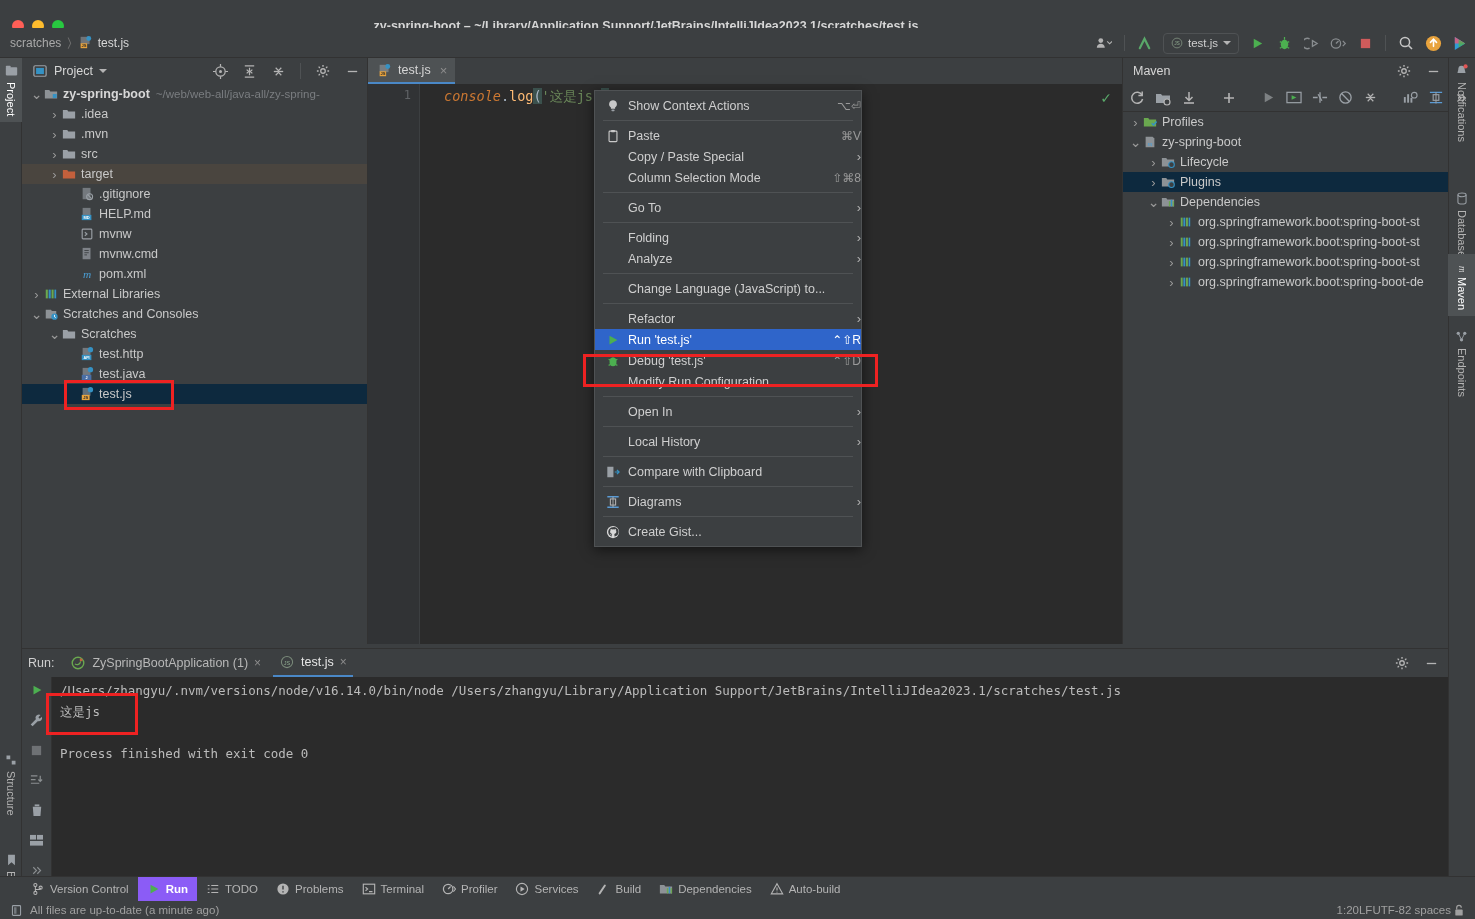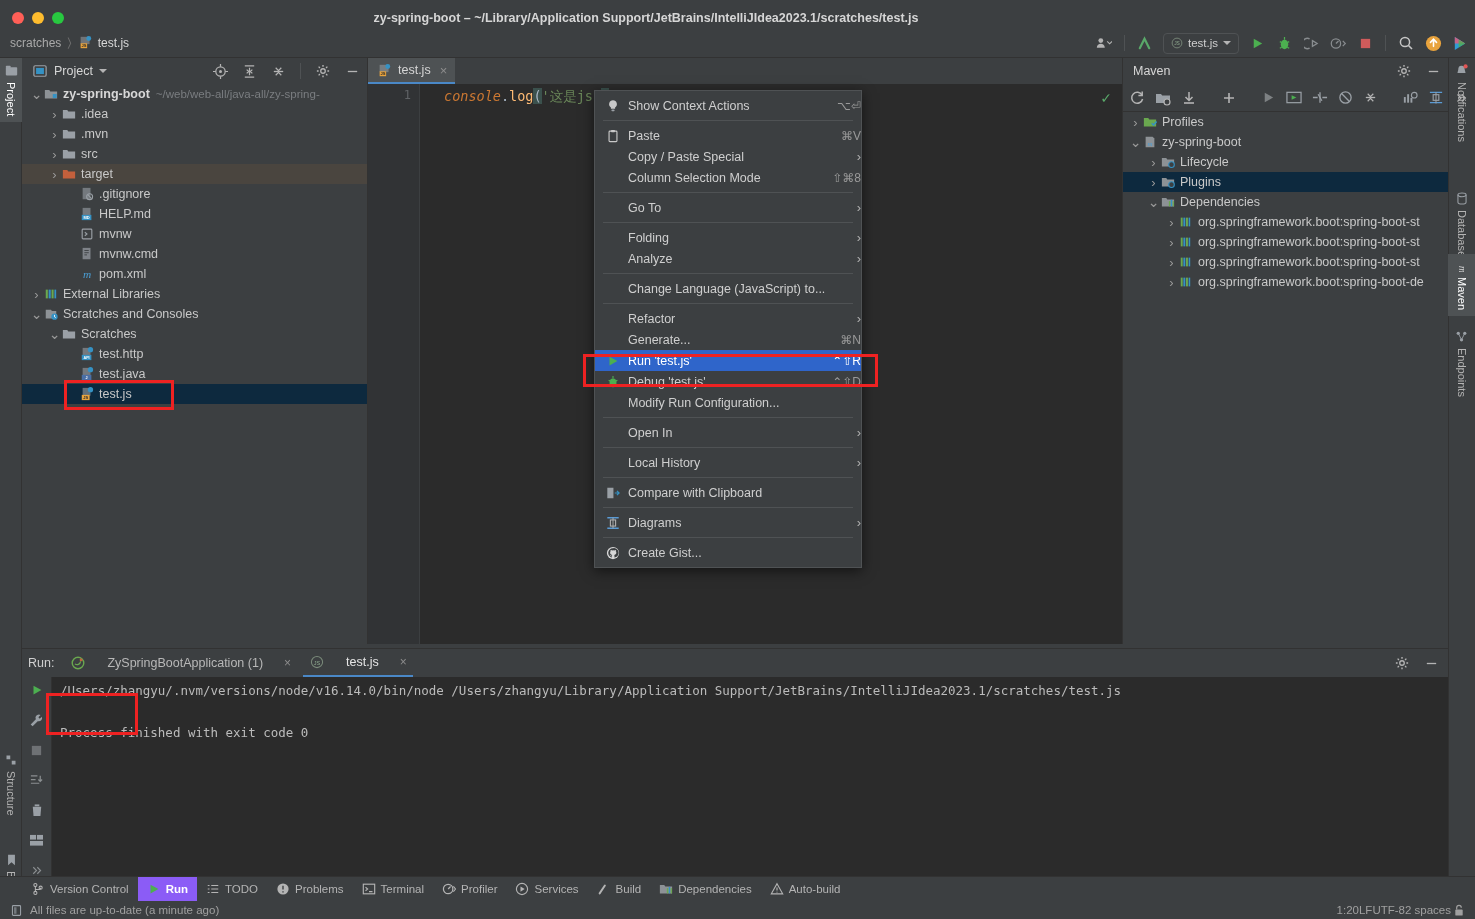--- a/index.html
+++ b/index.html
@@ -8,21 +8,21 @@
     background: #3c3f41;
     font-family: "Liberation Sans", sans-serif;
     font-size: 12px;
     color: #bbbbbb;
     overflow: hidden;
   }
   .app { position: relative; width: 1475px; height: 919px; background: #3c3f41; }
 
   
   .titlebar {
-    position: absolute; left: 0; top: 4px; width: 1292px; height: 28px;
+    position: absolute; left: 0; top: 12px; width: 1292px; height: 28px;
     background: #3c3f41; display: flex; align-items: center;
   }
   .traffic { display: flex; gap: 8px; padding-left: 12px; }
   .dot { width: 12px; height: 12px; border-radius: 50%; }
   .dot.red { background: #ff5f57; }
   .dot.yellow { background: #febc2e; }
   .dot.green { background: #28c840; }
   .win-title {
     position: absolute; left: 0; right: 0; text-align: center;
     font-size: 12.5px; font-weight: bold; color: #d6d6d6;
@@ -150,21 +150,21 @@
   
   .run-panel {
     position: absolute; left: 22px; top: 648px; right: 27px; height: 238px;
     background: #3c3f41; border-top: 1px solid #323232;
   }
   .run-header {
     height: 28px; display: flex; align-items: center; gap: 10px; padding-left: 6px;
     font-size: 12.5px; color: #cfcfcf;
   }
   .run-tab {
-    display: flex; align-items: center; gap: 21px; height: 28px; padding: 0 6px;
+    display: flex; align-items: center; gap: 6px; height: 28px; padding: 0 6px;
     font-size: 12.5px; color: #b8b8b8;
   }
   .run-tab.active { color: #e6e6e6; border-bottom: 2px solid #4a88c7; }
   .run-tab .x { color: #8d8d8d; font-size: 12px; }
   .run-side {
     position: absolute; left: 0; top: 28px; width: 30px; bottom: 0;
     background: #3c3f41; border-right: 1px solid #323232;
     display: flex; flex-direction: column; align-items: center; padding-top: 4px; gap: 12px;
   }
   .console {
@@ -911,21 +911,21 @@
             <rect x="8.5" y="1" width="6.5" height="5" fill="#9aa0a6"></rect>
             <rect x="1" y="7.5" width="14" height="5" fill="#9aa0a6"></rect>
           </svg>
       </span>
       <span class="tb-ico">
         <svg width="13" height="13" viewBox="0 0 16 16">
             <path d="M4 4l4 4-4 4M9 4l4 4-4 4" stroke="#8b8f91" stroke-width="1.4" fill="none"></path>
           </svg>
       </span>
     </div>
-    <div class="console" id="console-out"><div class="cline">/Users/zhangyu/.nvm/versions/node/v16.14.0/bin/node /Users/zhangyu/Library/Application Support/JetBrains/IntelliJIdea2023.1/scratches/test.js</div><div class="cline"></div><div class="cline">Process finished with exit code 0</div></div>
+    <div class="console" id="console-out"><div class="cline">/Users/zhangyu/.nvm/versions/node/v16.14.0/bin/node /Users/zhangyu/Library/Application Support/JetBrains/IntelliJIdea2023.1/scratches/test.js</div><div class="cline">这是js</div><div class="cline"></div><div class="cline">Process finished with exit code 0</div></div>
   </div>
 
   <div class="toolbar-bottom" id="bottom-toolbar">
       <div class="bbtn">
         <span class="ico" style="width:14px;flex:0 0 14px">
           <svg width="14" height="14" viewBox="0 0 16 16">
             <circle cx="5" cy="3.5" r="1.8" fill="none" stroke="#b4b4b4" stroke-width="1.2"></circle>
             <circle cx="5" cy="12.5" r="1.8" fill="none" stroke="#b4b4b4" stroke-width="1.2"></circle>
             <circle cx="11" cy="6.5" r="1.8" fill="none" stroke="#b4b4b4" stroke-width="1.2"></circle>
             <path d="M5 5.3v5.4M5 8.5h3.5c1.5 0 2.5-.7 2.5-2" stroke="#b4b4b4" stroke-width="1.2" fill="none"></path>
@@ -1091,25 +1091,20 @@
       <div class="mi">
         <span class="mi-ico"></span>
         <span class="mi-lbl">Change Language (JavaScript) to...</span>
       </div>
       <div class="msep"></div>
       <div class="mi">
         <span class="mi-ico"></span>
         <span class="mi-lbl">Refactor</span>
         <span class="mi-sub">›</span>
       </div>
-      <div class="mi">
-        <span class="mi-ico"></span>
-        <span class="mi-lbl">Generate...</span>
-        <span class="mi-key">⌘N</span>
-      </div>
       <div class="mi highlighted">
         <span class="mi-ico">
           <svg width="14" height="14" viewBox="0 0 16 16">
             <path d="M4 3 L13 8 L4 13 Z" fill="#4caf50"></path>
           </svg>
         </span>
         <span class="mi-lbl">Run 'test.js'</span>
         <span class="mi-key">⌃⇧R</span>
       </div>
       <div class="mi">

